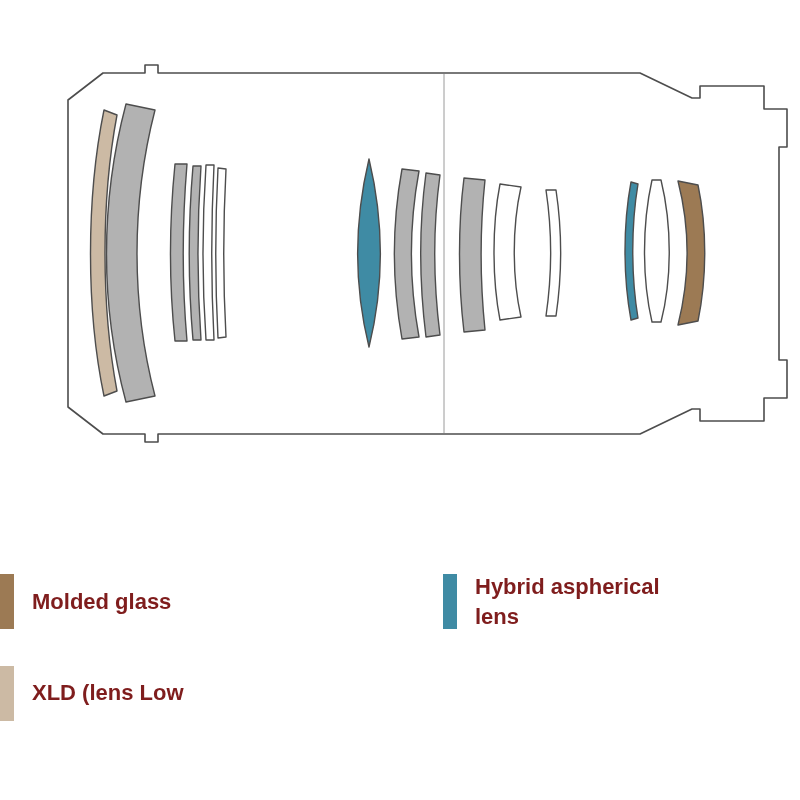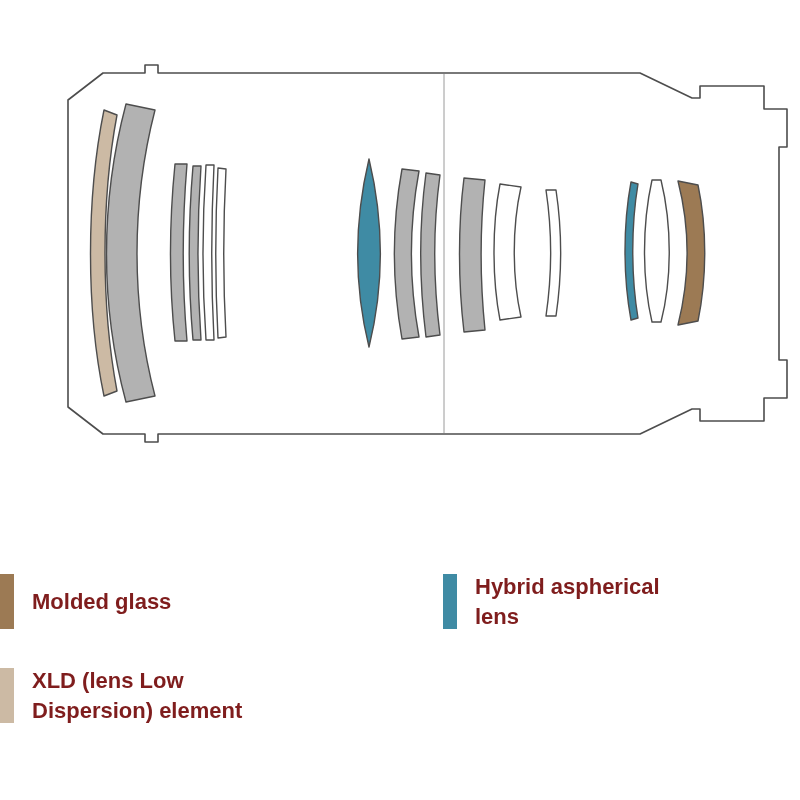--- a/index.html
+++ b/index.html
@@ -113,17 +113,16 @@
     <span class="legend-text">
       <span>Hybrid aspherical</span>
       <span>lens</span>
     </span>
   </div>
 
   <div class="legend-item">
     <span class="swatch" style="background: rgb(204, 186, 164);"></span>
     <span class="legend-text">
       <span>XLD (lens Low</span>
-      <span>Dispersion) element</span>
     </span>
   </div>
 
 </div>
 
 </body></html>

